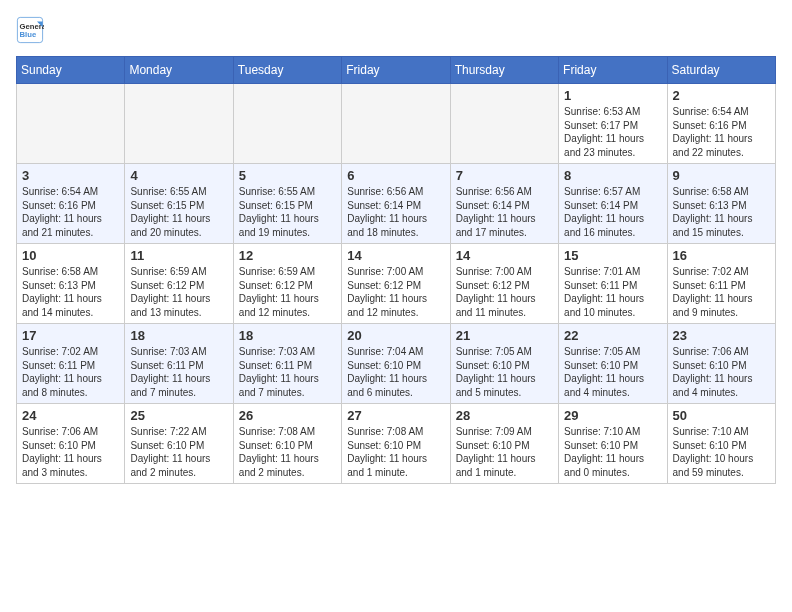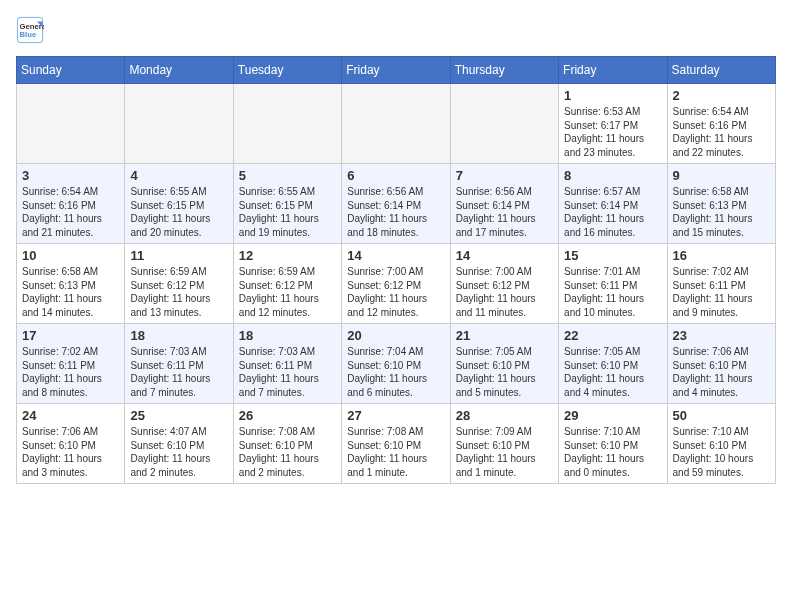--- a/index.html
+++ b/index.html
@@ -266,21 +266,21 @@
       </tr>
       <tr>
         <td>
           <span class="day-num">24</span>
           <div class="day-info">Sunrise: 7:06 AM
 Sunset: 6:10 PM
 Daylight: 11 hours and 3 minutes.</div>
         </td>
         <td>
           <span class="day-num">25</span>
-          <div class="day-info">Sunrise: 4:07 AM
+          <div class="day-info">Sunrise: 7:22 AM
 Sunset: 6:10 PM
 Daylight: 11 hours and 2 minutes.</div>
         </td>
         <td>
           <span class="day-num">26</span>
           <div class="day-info">Sunrise: 7:08 AM
 Sunset: 6:10 PM
 Daylight: 11 hours and 2 minutes.</div>
         </td>
         <td>

